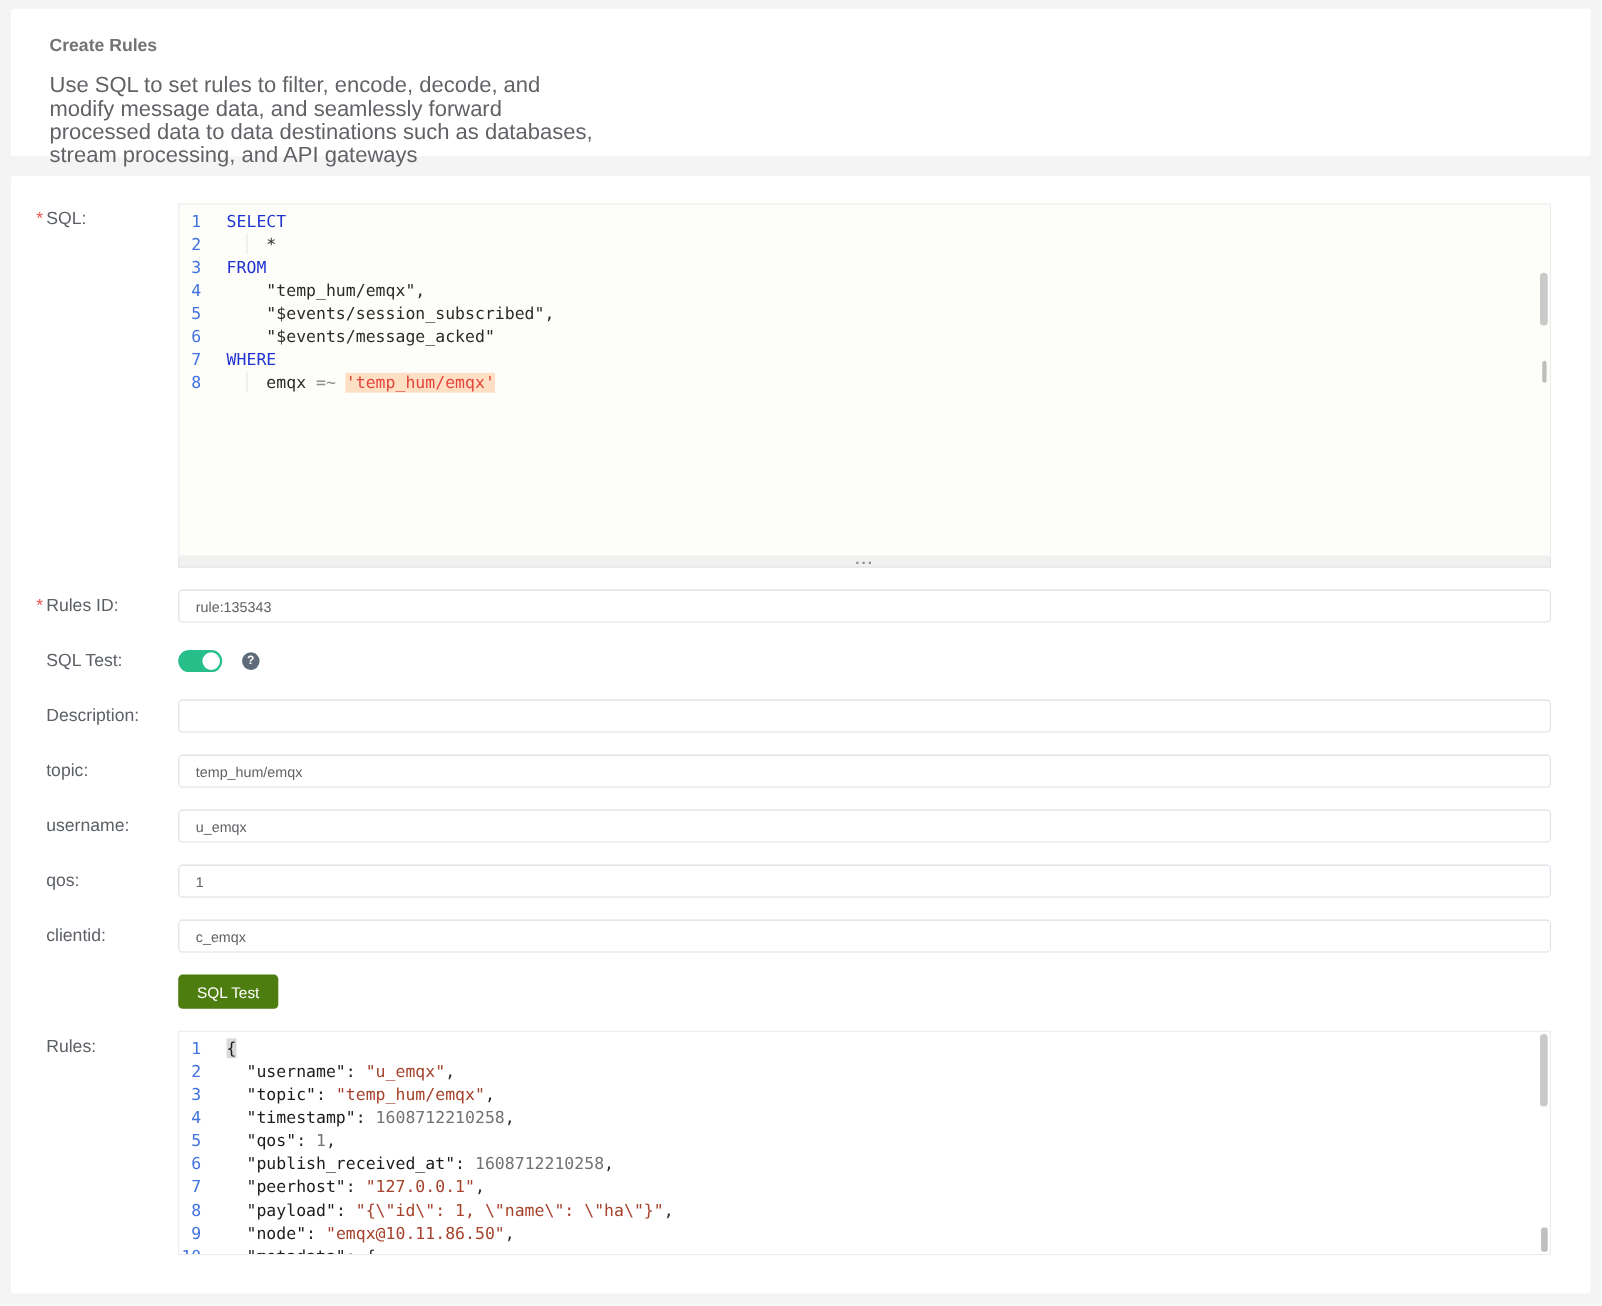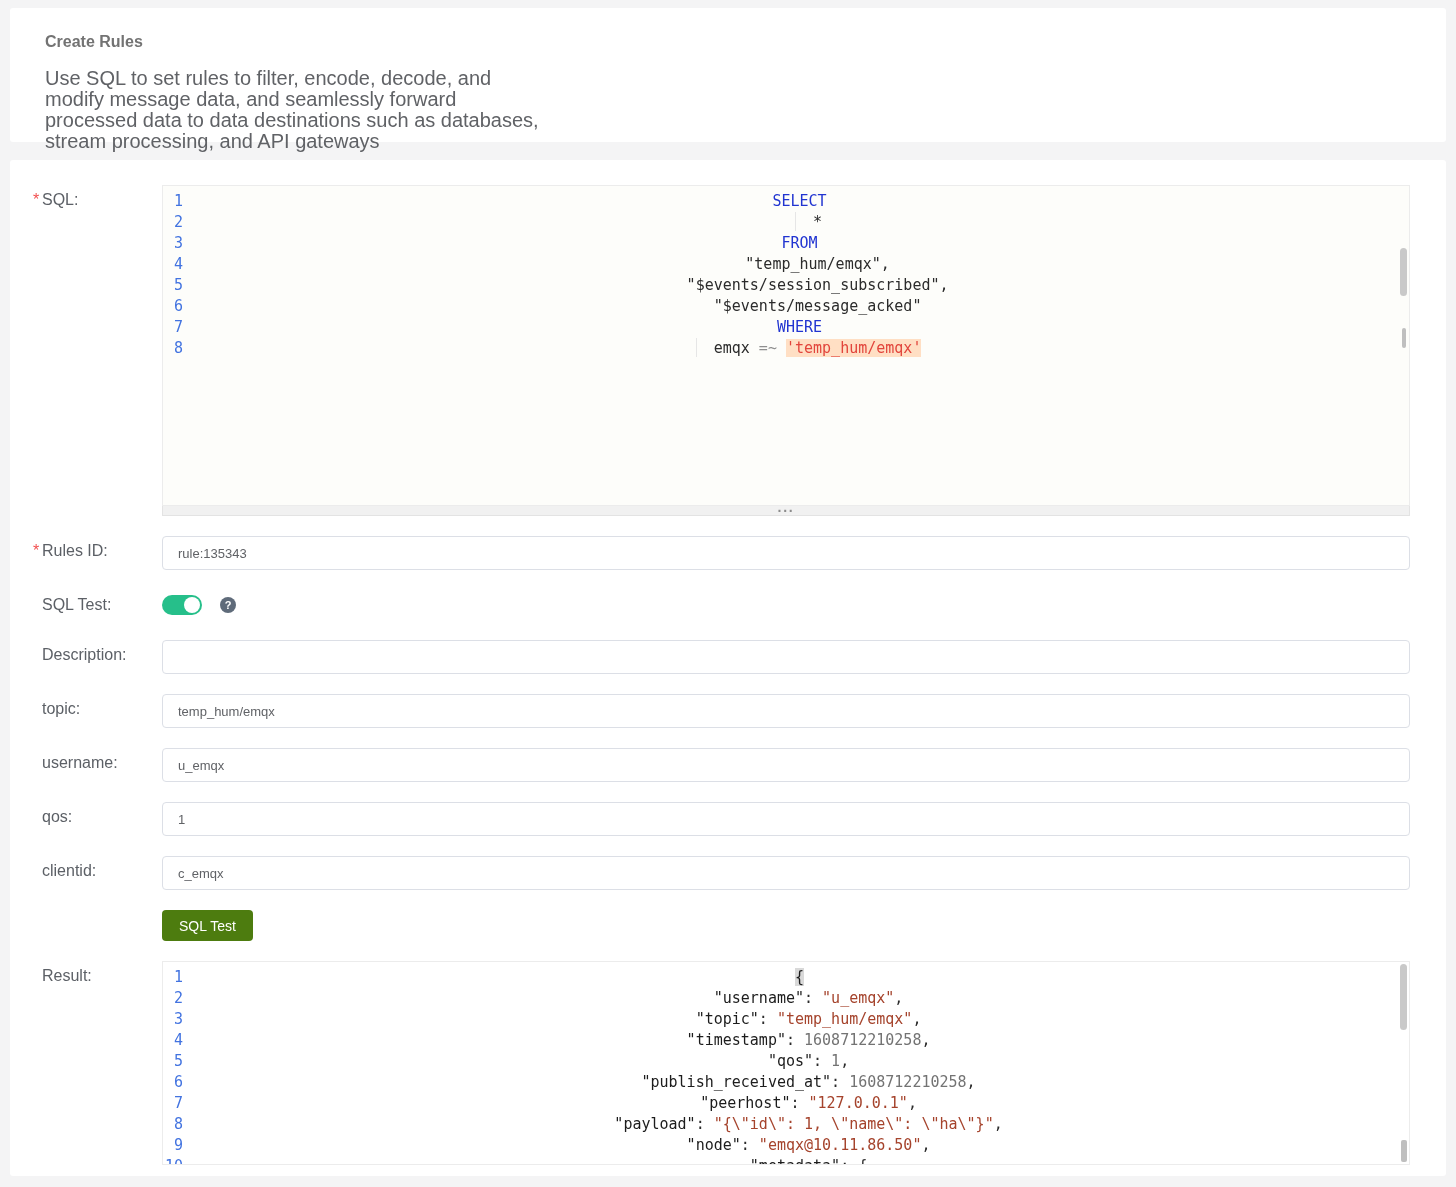--- a/index.html
+++ b/index.html
@@ -12,31 +12,31 @@
   .page-desc { margin-top:17px; font-size:20px; line-height:21px; color:#606266; max-width:505px; }
 
   .main-card { margin-top:18px; padding:25px 18px 36px 0; height:1016px; }
 
   .form-row { display:flex; margin-bottom:20px; }
   .form-label { width:152px; padding-left:32px; line-height:30px; font-size:16px; color:#5c6066; flex:none; }
   .req { display:inline-block; width:9px; margin-left:-9px; color:#f24f4f; }
   .control { flex:1; margin-right:18px; position:relative; }
 
   .el-input { width:100%; height:30px; border:1px solid #dcdfe6; border-radius:4px;
-    padding:16px 15px; font-size:13px; color:#606266; outline:none; background:#fff;
+    padding:0 15px; font-size:13px; color:#606266; outline:none; background:#fff;
     font-family:"Liberation Sans",sans-serif; }
 
   
   .editor { position:relative; overflow:hidden; border:1px solid #ececec;
     font-family:"DejaVu Sans Mono",monospace; font-size:15px; }
   .sql-editor { height:321px; background:#fdfdfa; }
   .result-editor { height:204px; background:#ffffff; }
   .gutter { position:absolute; left:0; top:0; width:20px; padding-top:5px; text-align:right; color:#4273e0; }
   .ln { height:21px; line-height:21px; }
-  .code { padding:5px 16px 0 43px;text-align:center; }
+  .code { padding:5px 16px 0 43px; }
   .cl { height:21px; line-height:21px; white-space:pre; color:#2b2b2b; }
 
   .tk-kw    { color:#2134d1; }
   .tk-plain { color:#2b2b2b; }
   .tk-str   { color:#2b2b2b; }
   .tk-op    { color:#8f8f8f; }
   .tk-match { color:#e2453c; background:#ffdfc4; }
   .tk-guide { display:inline-block; width:1px; margin-right:-1px; height:19px; background:#e6e6e6; vertical-align:text-bottom; }
   .tk-key   { color:#1c1c1c; }
   .tk-val   { color:#a5432c; }
@@ -185,21 +185,21 @@
 
     <div class="form-row">
       <div class="form-label"></div>
       <div class="control">
         <button class="btn-test">SQL Test</button>
       </div>
     </div>
 
     <div class="form-row">
       <div class="form-label">
-        <span>Result:</span>
+        <span>Rules:</span>
       </div>
       <div class="control">
         <div class="editor result-editor" id="result-editor">
           <div class="gutter">
               <div class="ln">1</div>
               <div class="ln">2</div>
               <div class="ln">3</div>
               <div class="ln">4</div>
               <div class="ln">5</div>
               <div class="ln">6</div>

